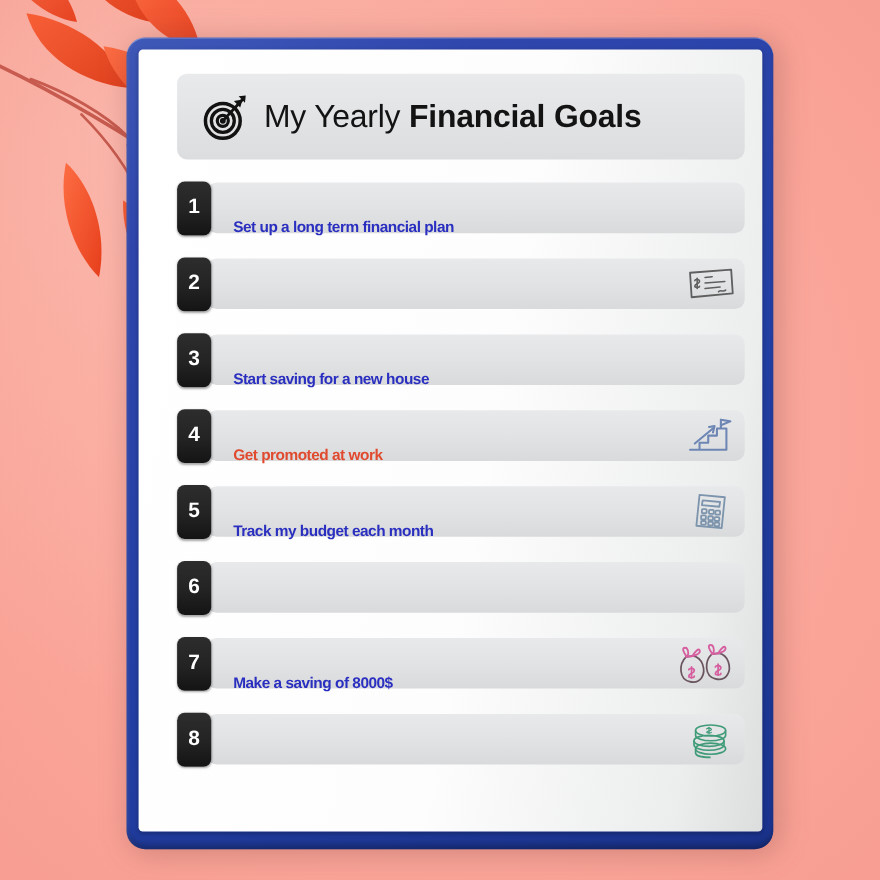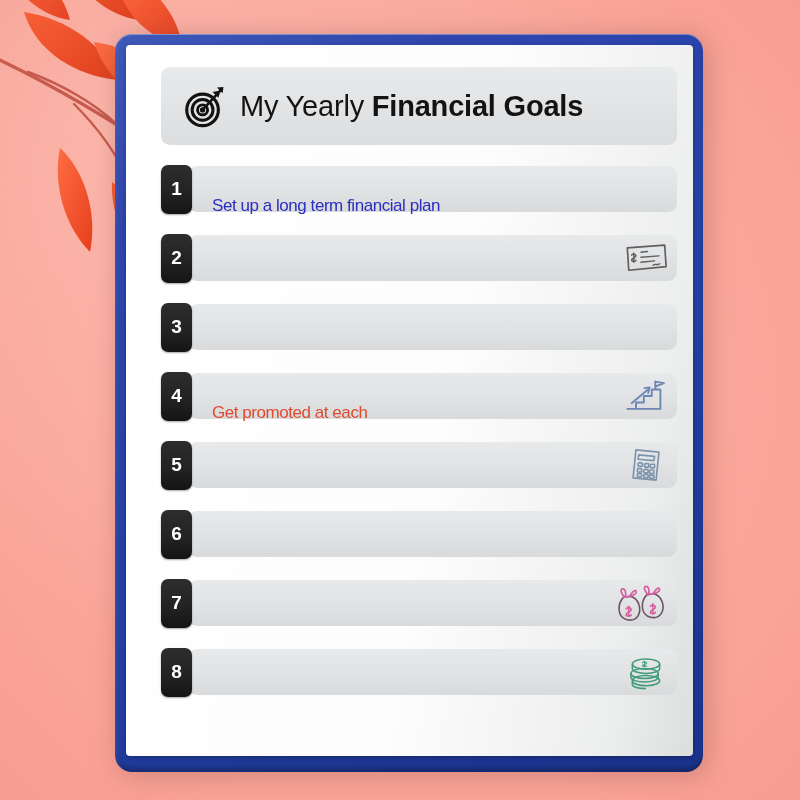--- a/index.html
+++ b/index.html
@@ -87,21 +87,21 @@
     position:relative; z-index:2;
     flex:0 0 auto; width:31px; height:49px; border-radius:7px;
     background:linear-gradient(180deg,#2d2d2d 0%, #232323 55%, #141414 100%);
     box-shadow:0 1px 2px rgba(0,0,0,.35);
     color:#fff; font-size:19px; font-weight:700;
     display:flex; align-items:center; justify-content:center;
     font-family:"Liberation Sans", sans-serif;
   }
   .row-text{
     position:relative; z-index:2;
-    margin-left:20px; font-size:17px; font-weight:400;
+    margin-left:20px; font-size:14px; font-weight:700;
     font-family:"Liberation Sans", sans-serif;
     letter-spacing:-.45px; white-space:nowrap;margin-top:34px;
   }
   .row-icon{
     position:absolute; z-index:2; right:8px; top:50%;
     transform:translateY(-50%);
     width:46px; height:40px;
   }
 </style>
 </head>
@@ -189,40 +189,42 @@
               <path d="M25,23 L50,21"></path>
               <path d="M25,30 L44,28"></path>
               <path d="M42,34 C45,31 48,35 51,32"></path>
             </g>
           </svg>
         </div>
 
         <div class="row">
           <div class="row-bar"></div>
           <div class="badge">3</div>
+          <div class="row-text" style="color:#2a2fc0">Start saving for a new house</div>
         </div>
 
         <div class="row">
           <div class="row-bar"></div>
           <div class="badge">4</div>
-          <div class="row-text" style="color:#e04a2f">Get promoted at each</div>
+          <div class="row-text" style="color:#e04a2f">Get promoted at work</div>
           <svg class="row-icon" viewBox="0 0 64 48">
             <g fill="none" stroke="#6d86b4" stroke-width="2.6" stroke-linejoin="round" stroke-linecap="round">
               <path d="M6,42 L18,42 L18,33 L29,33 L29,24 L40,24 L40,15 L52,15 L52,42 Z"></path>
               <path d="M12,34 L36,14"></path>
               <path d="M30,13 L37,12 L35,20"></path>
               <path d="M45,14 L45,4"></path>
               <path d="M45,4 L57,6 L45,11"></path>
             </g>
           </svg>
         </div>
 
         <div class="row">
           <div class="row-bar"></div>
           <div class="badge">5</div>
+          <div class="row-text" style="color:#2a2fc0">Track my budget each month</div>
           <svg class="row-icon" viewBox="0 0 64 48">
             <g fill="none" stroke="#7d94ad" stroke-width="2.3" stroke-linejoin="round">
               <path d="M18,3 L50,6 L46,45 L14,42 Z"></path>
               <path d="M22,10 L44,12 L43,18 L21,16 Z"></path>
               <rect x="21" y="21" width="6" height="5" rx="1.2"></rect>
               <rect x="30" y="22" width="6" height="5" rx="1.2"></rect>
               <rect x="38" y="23" width="6" height="5" rx="1.2"></rect>
               <rect x="20" y="29" width="6" height="5" rx="1.2"></rect>
               <rect x="29" y="30" width="6" height="5" rx="1.2"></rect>
               <rect x="37" y="31" width="6" height="5" rx="1.2"></rect>
@@ -234,20 +236,21 @@
         </div>
 
         <div class="row">
           <div class="row-bar"></div>
           <div class="badge">6</div>
         </div>
 
         <div class="row">
           <div class="row-bar"></div>
           <div class="badge">7</div>
+          <div class="row-text" style="color:#2a2fc0">Make a saving of 8000$</div>
           <svg class="row-icon" viewBox="0 0 64 48" style="width:54px">
             <g fill="none" stroke="#6b5560" stroke-width="1.9" stroke-linejoin="round">
               <path d="M10,17 C2,25 2,41 14,44 C26,47 32,36 28,25 C26,20 22,17 18,16 Z"></path>
               <path d="M38,14 C30,22 30,38 42,41 C54,44 60,33 56,22 C54,17 50,14 46,13 Z"></path>
             </g>
             <g fill="none" stroke="#d65fa0" stroke-width="2" stroke-linecap="round" stroke-linejoin="round">
               <path d="M10,17 L18,16"></path>
               <path d="M11,17 C7,12 5,7 9,7 C12,7 13,12 12,16"></path>
               <path d="M17,16 C20,11 24,7 25,10 C26,13 21,15 18,16"></path>
               <path d="M38,14 L46,13"></path>

